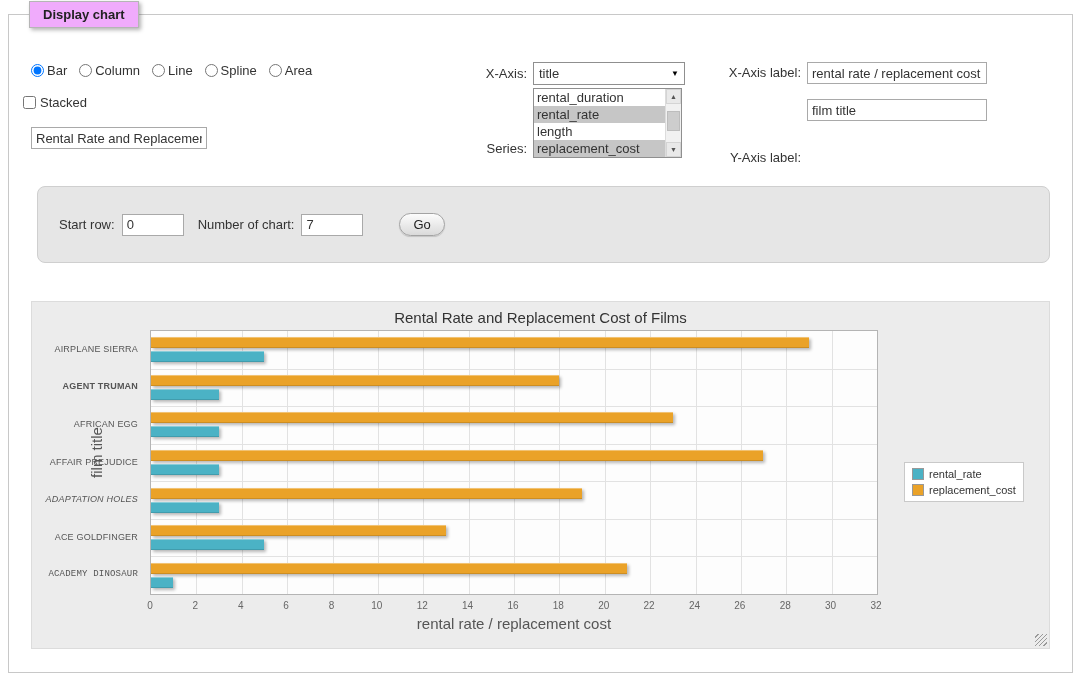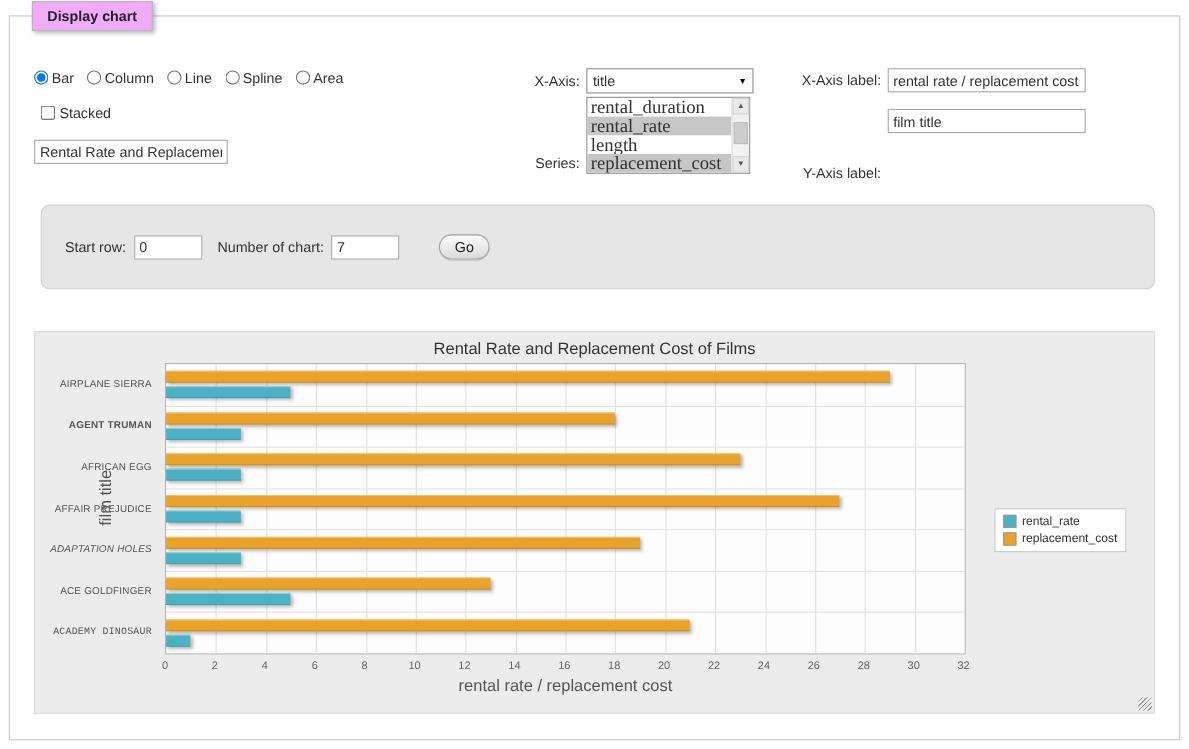--- a/index.html
+++ b/index.html
@@ -4,37 +4,37 @@
 <style>
   * { box-sizing: border-box; margin: 0; padding: 0; }
   html,body { width:1081px; height:681px; background:#fff; font-family:"Liberation Sans",sans-serif; font-size:13px; color:#333; }
   .page { position:relative; width:1081px; height:681px; overflow:hidden; }
 
   .fieldset { position:absolute; left:8px; top:14px; width:1065px; height:659px; border:1px solid #c8c8c8; background:#fff; }
   .legendbox { position:absolute; left:20px; top:-14px; background:#f0abfc; border:1px solid #b5b5b5; padding:5px 13px; font-weight:bold; font-size:13px; color:#222; box-shadow:2px 2px 4px rgba(0,0,0,.3); }
 
   .radio-row { position:absolute; left:22px; top:48px; display:flex; align-items:center; gap:12px; }
   .radio-opt { display:flex; align-items:center; gap:3px; cursor:default; }
-  .check-row { position:absolute; left:28px; top:80px; display:flex; align-items:center; gap:4px; }
+  .check-row { position:absolute; left:14px; top:80px; display:flex; align-items:center; gap:4px; }
 
   input[type=text] { border:1px solid #a9a9a9; height:22px; padding:2px 4px; font-family:"Liberation Sans",sans-serif; font-size:13px; color:#333; background:#fff; }
   .title-input { position:absolute; left:22px; top:112px; width:176px; }
 
   .lbl { position:absolute; text-align:right; color:#333; }
   .lbl-xaxis { left:430px; top:51px; width:88px; }
   .lbl-series { left:430px; top:126px; width:88px; }
   .lbl-xlabel { left:698px; top:50px; width:94px; }
   .lbl-ylabel { left:698px; top:87px; width:94px;margin-top:48px; }
 
   .select { position:absolute; left:524px; top:47px; width:152px; height:23px; border:1px solid #8f8f8f; background:#fff; display:flex; align-items:center; justify-content:space-between; padding:0 5px 0 5px; cursor:default; }
   .select .arr { font-size:8px; color:#000; }
 
   .listbox { position:absolute; left:524px; top:73px; width:149px; height:70px; border:1px solid #8f8f8f; background:#fff; display:flex; }
   .listbox .opts { flex:1; overflow:hidden; }
-  .listbox .opt { height:17px; line-height:17px; padding:0 3px; font-size:17px; white-space:nowrap; overflow:hidden;font-family:Liberation Serif, serif; }
+  .listbox .opt { height:17px; line-height:17px; padding:0 3px; font-size:13px; white-space:nowrap; overflow:hidden; }
   .listbox .opt.sel { background:#c6c6c6; }
   .listbox .sbar { width:16px; background:#f1f1f1; border-left:1px solid #dcdcdc; position:relative; }
   .listbox .sbtn { height:15px; display:flex; align-items:center; justify-content:center; font-size:7px; color:#555; background:#e9e9e9; border:1px solid #d4d4d4; }
   .listbox .sbtn.down { position:absolute; bottom:0; left:0; right:0; }
   .listbox .thumb { position:absolute; left:1px; right:1px; top:22px; height:20px; background:#cdcdcd; border:1px solid #bdbdbd; }
 
   .input-xlabel { position:absolute; left:798px; top:47px; width:180px; }
   .input-ylabel { position:absolute; left:798px; top:84px; width:180px; }
 
   .rows-panel { position:absolute; left:28px; top:171px; width:1013px; height:77px; background:#e6e6e6; border:1px solid #cfcfcf; border-radius:8px; display:flex; align-items:center; padding-left:21px; }

